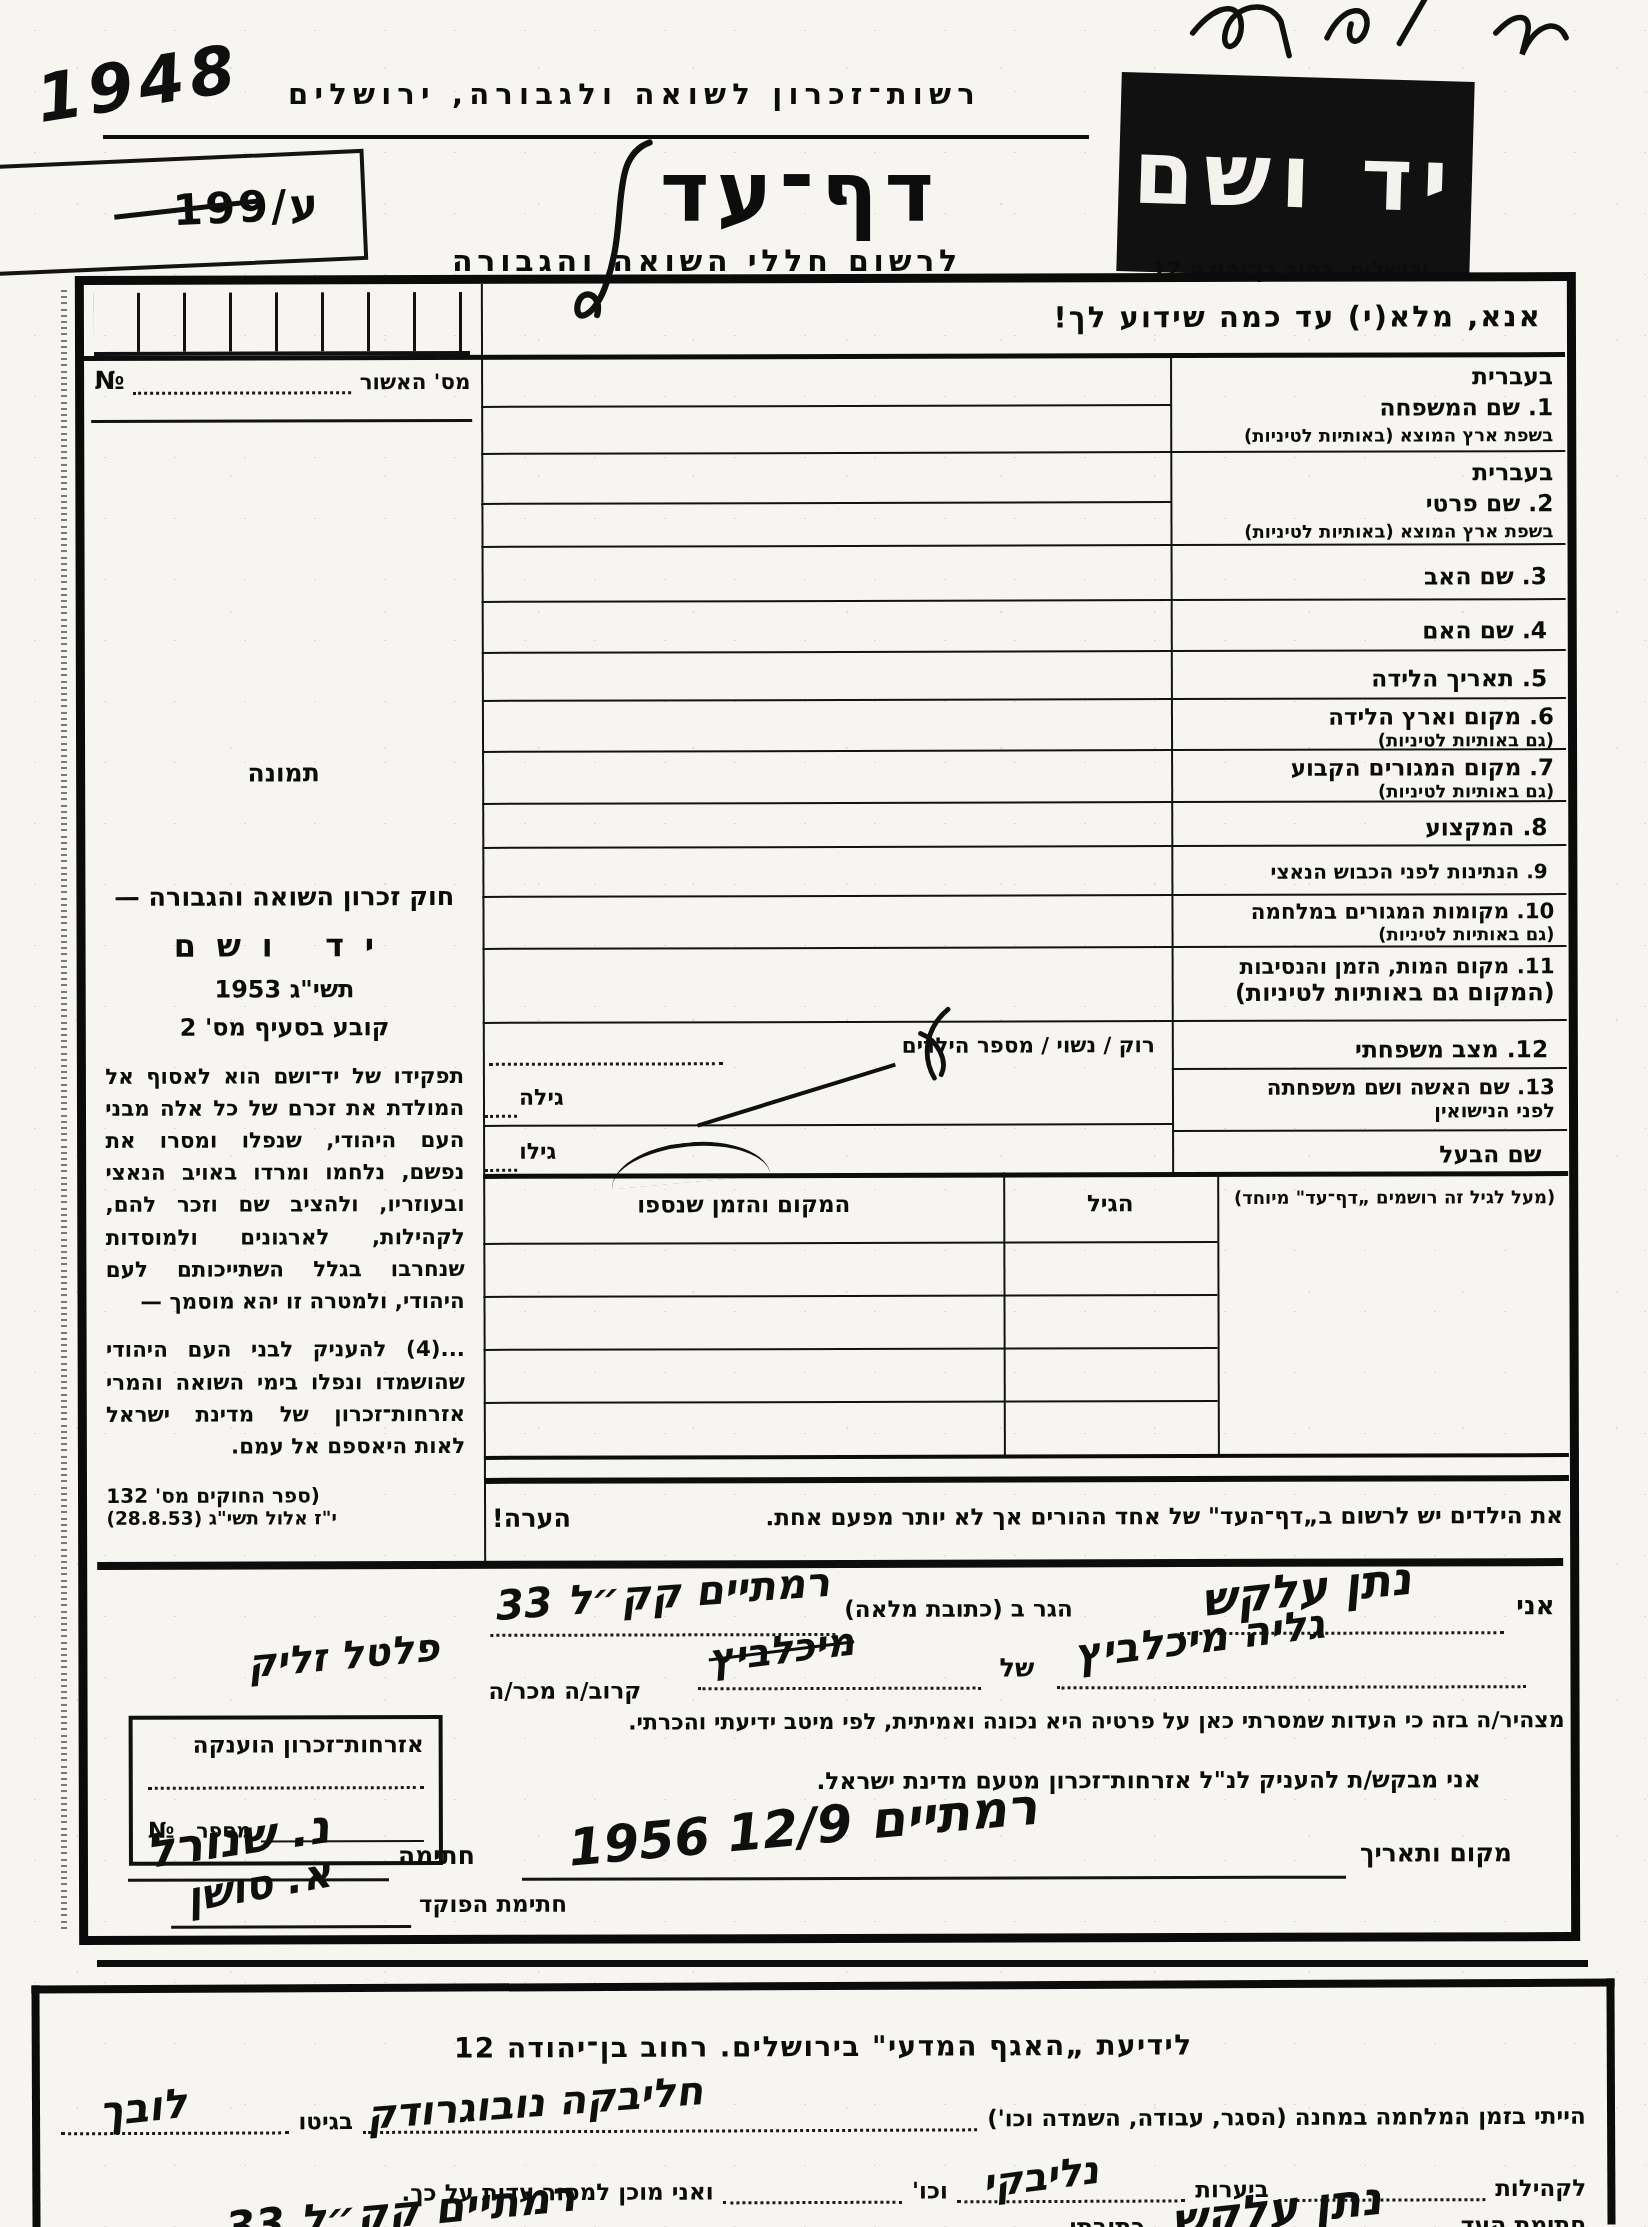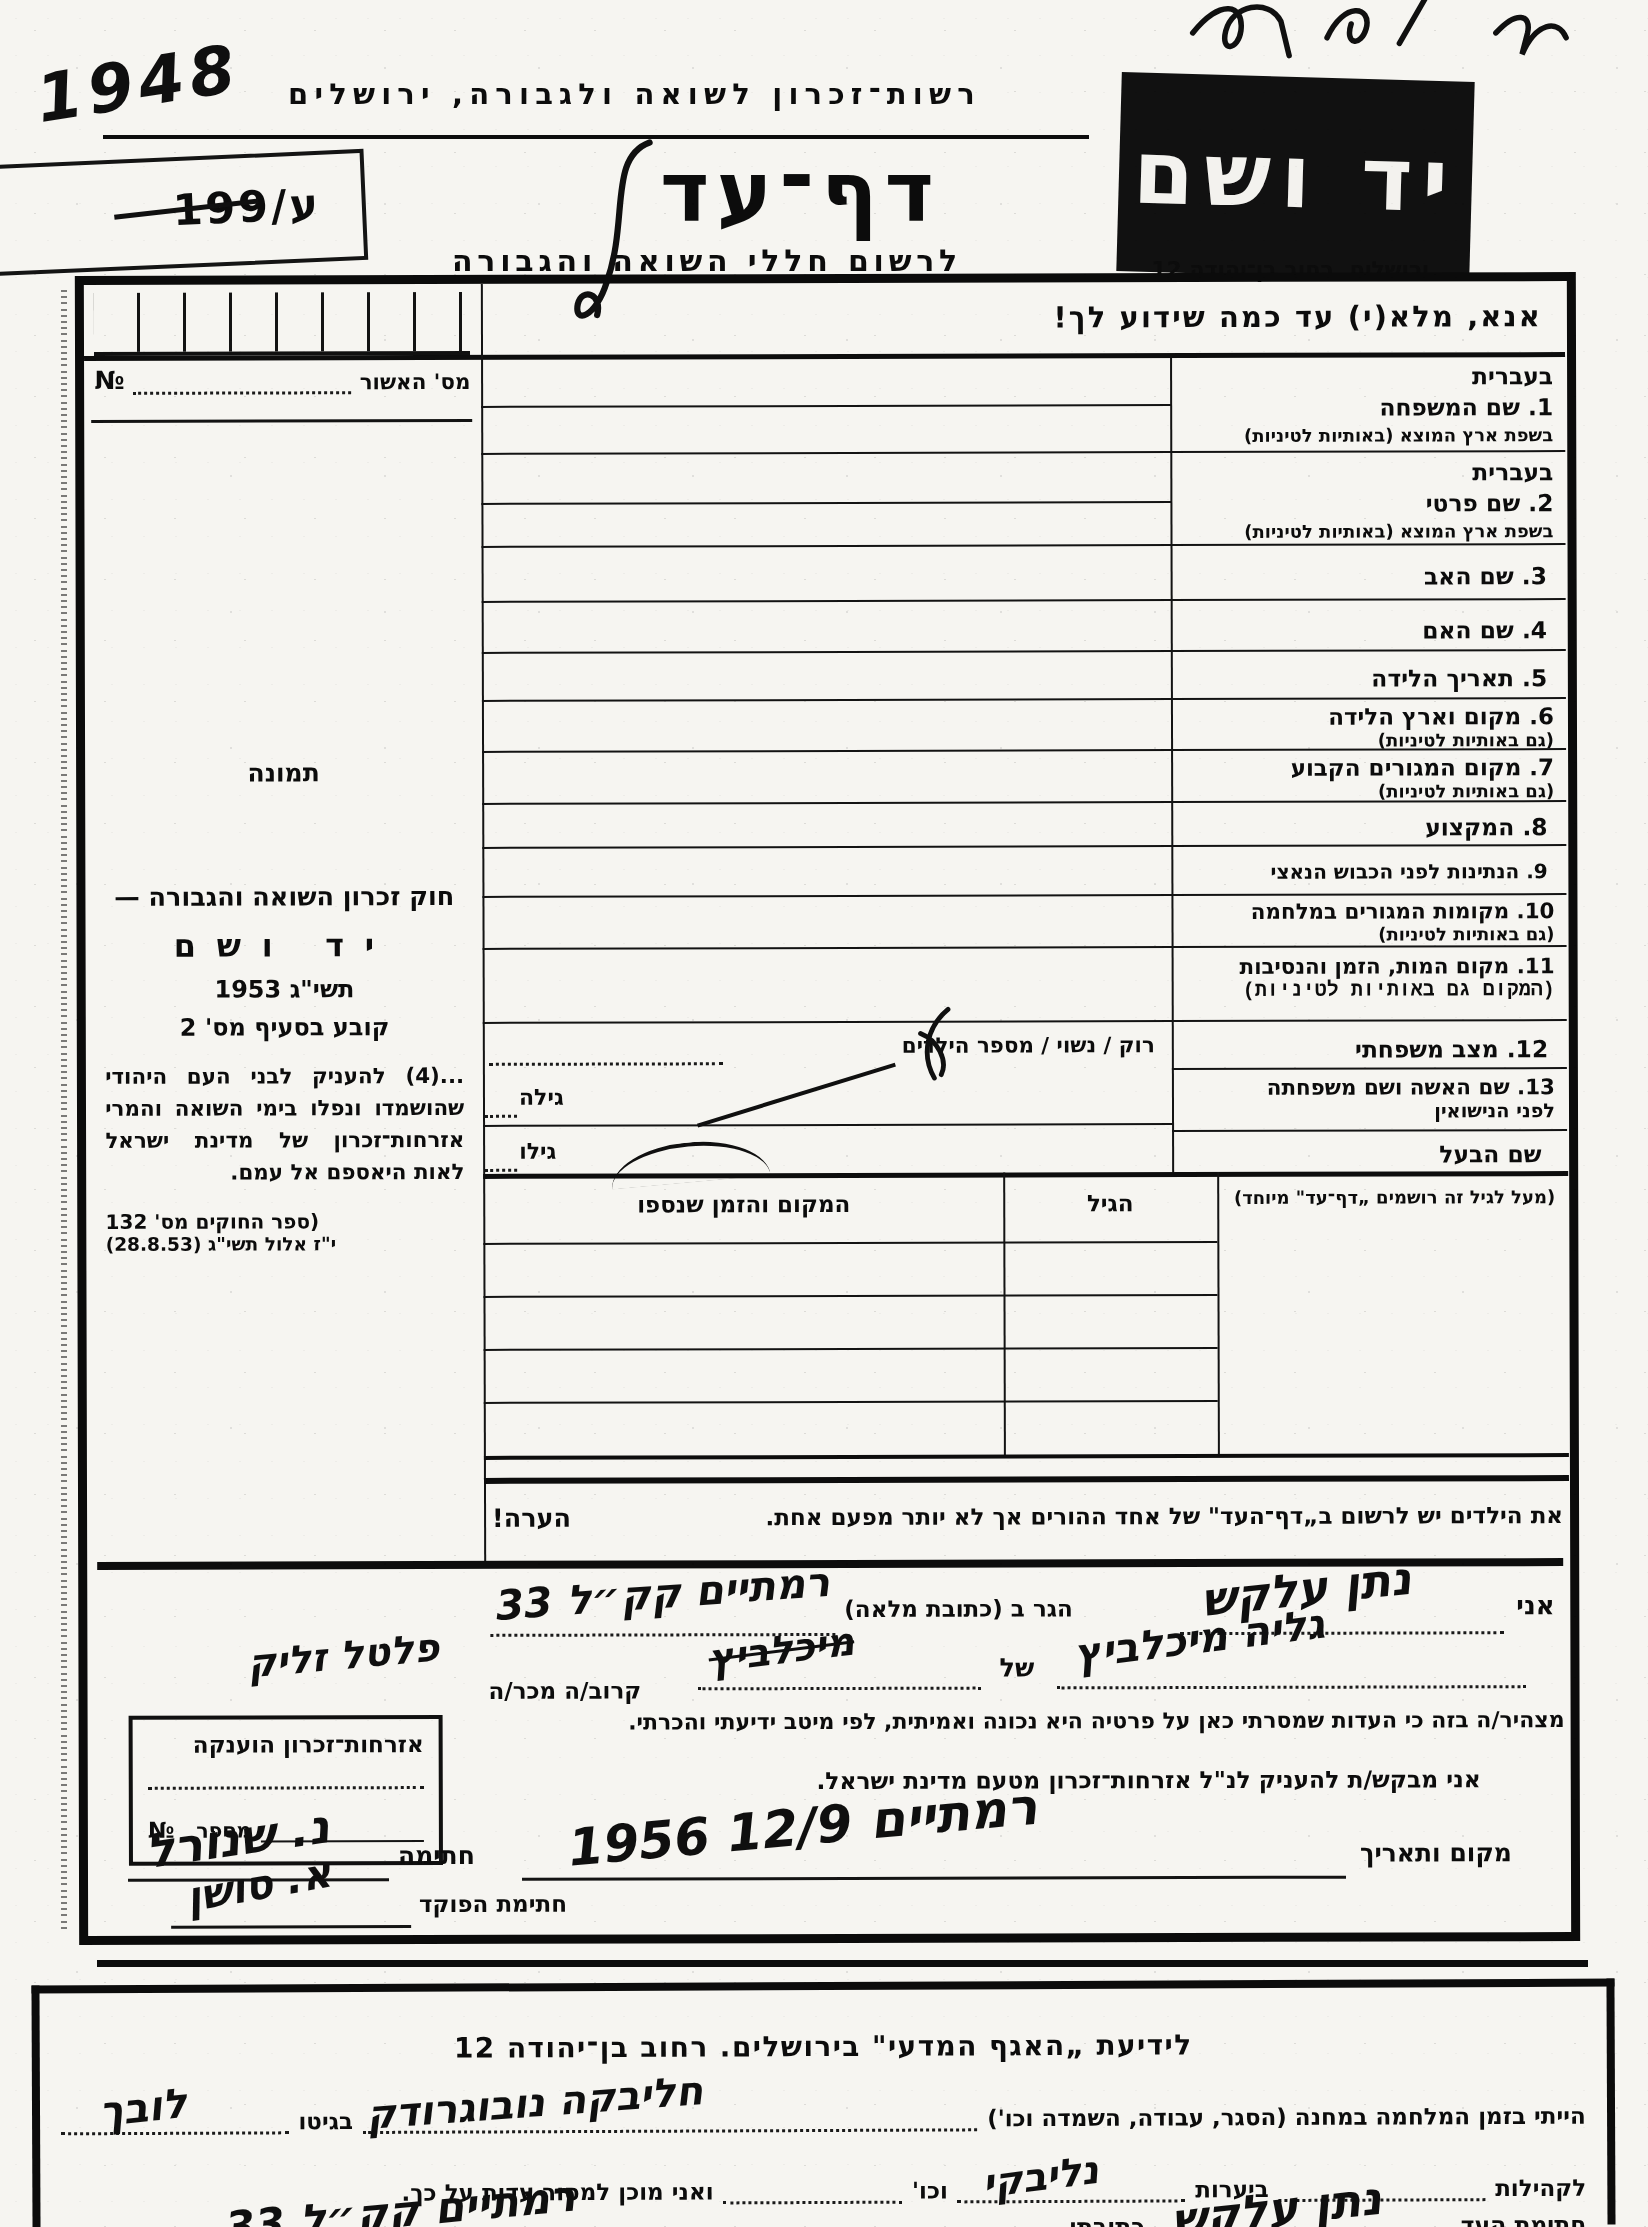--- a/index.html
+++ b/index.html
@@ -82,20 +82,21 @@
     </div>
     <div class="h" style="left:6.9px;top:135px;width:381px;height:2.8px;"></div>
 
     <div class="label rtl" style="left:0;top:474px;width:397px;text-align:center;font-size:25px;">תמונה</div>
 
     <div class="lawblock" style="left:19.3px;top:597px;width:359px;">
       <div style="font-size:25.5px;margin-bottom:15px;">חוק זכרון השואה והגבורה —</div>
       <div style="font-size:32px;letter-spacing:20.7px;margin-bottom:11px;">יד ושם</div>
       <div style="font-size:24px;margin-bottom:9.7px;">תשי"ג 1953</div>
       <div style="font-size:24px;margin-bottom:19.3px;">קובע בסעיף מס' 2</div>
+      <div style="font-size:21.4px;line-height:1.5;text-align:justify;">תפקידו של יד־ושם הוא לאסוף אל המולדת את זכרם של כל אלה מבני העם היהודי, שנפלו ומסרו את נפשם, נלחמו ומרדו באויב הנאצי ובעוזריו, ולהציב שם וזכר להם, לקהילות, לארגונים ולמוסדות שנחרבו בגלל השתייכותם לעם היהודי, ולמטרה זו יהא מוסמך —</div>
       <div style="font-size:21.4px;line-height:1.5;text-align:justify;margin-top:16.6px;">...(4) להעניק לבני העם היהודי שהושמדו ונפלו בימי השואה והמרי אזרחות־זכרון של מדינת ישראל לאות היאספם אל עמם.</div>
       <div style="font-size:20px;text-align:left;margin-top:20.7px;">(ספר החוקים מס' 132</div>
       <div style="font-size:18.6px;text-align:left;">י"ז אלול תשי"ג (28.8.53)</div>
     </div>
 
     <div class="grantbox rtl" style="left:41px;top:1431px;width:314px;height:150px;padding:12.4px 15px;">
       <div class="p" style="font-size:23px;">אזרחות־זכרון הוענקה</div>
       <div style="border-bottom:3.4px dotted #1a1a1a;margin-top:29px;"></div>
       <div style="display:flex;align-items:flex-end;margin-top:27.6px;direction:rtl;">
         <span style="flex:1;border-bottom:2.8px solid #141414;height:23.4px;"></span>
@@ -161,21 +162,21 @@
     <div class="h" style="left:1086px;top:612px;width:395px;"></div>
 
     <div class="abs rtl lbl-col" style="left:1093px;top:617px;width:376px;">
       <div class="p" style="font-size:21.4px;">10. מקומות המגורים במלחמה</div>
       <div class="p" style="font-size:18px;">(גם באותיות לטיניות)</div>
     </div>
     <div class="h" style="left:1086px;top:664px;width:395px;"></div>
 
     <div class="abs rtl lbl-col" style="left:1093px;top:672px;width:376px;">
       <div class="p" style="font-size:21.4px;">11. מקום המות, הזמן והנסיבות</div>
-      <div class="p" style="font-size:20px;font-family:Liberation Mono, monospace;">(המקום גם באותיות לטיניות)</div>
+      <div class="p" style="font-size:24px;">(המקום גם באותיות לטיניות)</div>
     </div>
     <div class="h" style="left:1086px;top:738px;width:395px;"></div>
 
     <div class="label rtl" style="right:20.7px;top:754px;font-size:23.4px;">12. מצב משפחתי</div>
     <div class="h" style="left:1086px;top:786px;width:395px;"></div>
 
     <div class="abs rtl lbl-col" style="left:1093px;top:793px;width:376px;">
       <div class="p" style="font-size:21.4px;">13. שם האשה ושם משפחתה</div>
       <div class="p" style="font-size:19.3px;">לפני הנישואין</div>
     </div>

